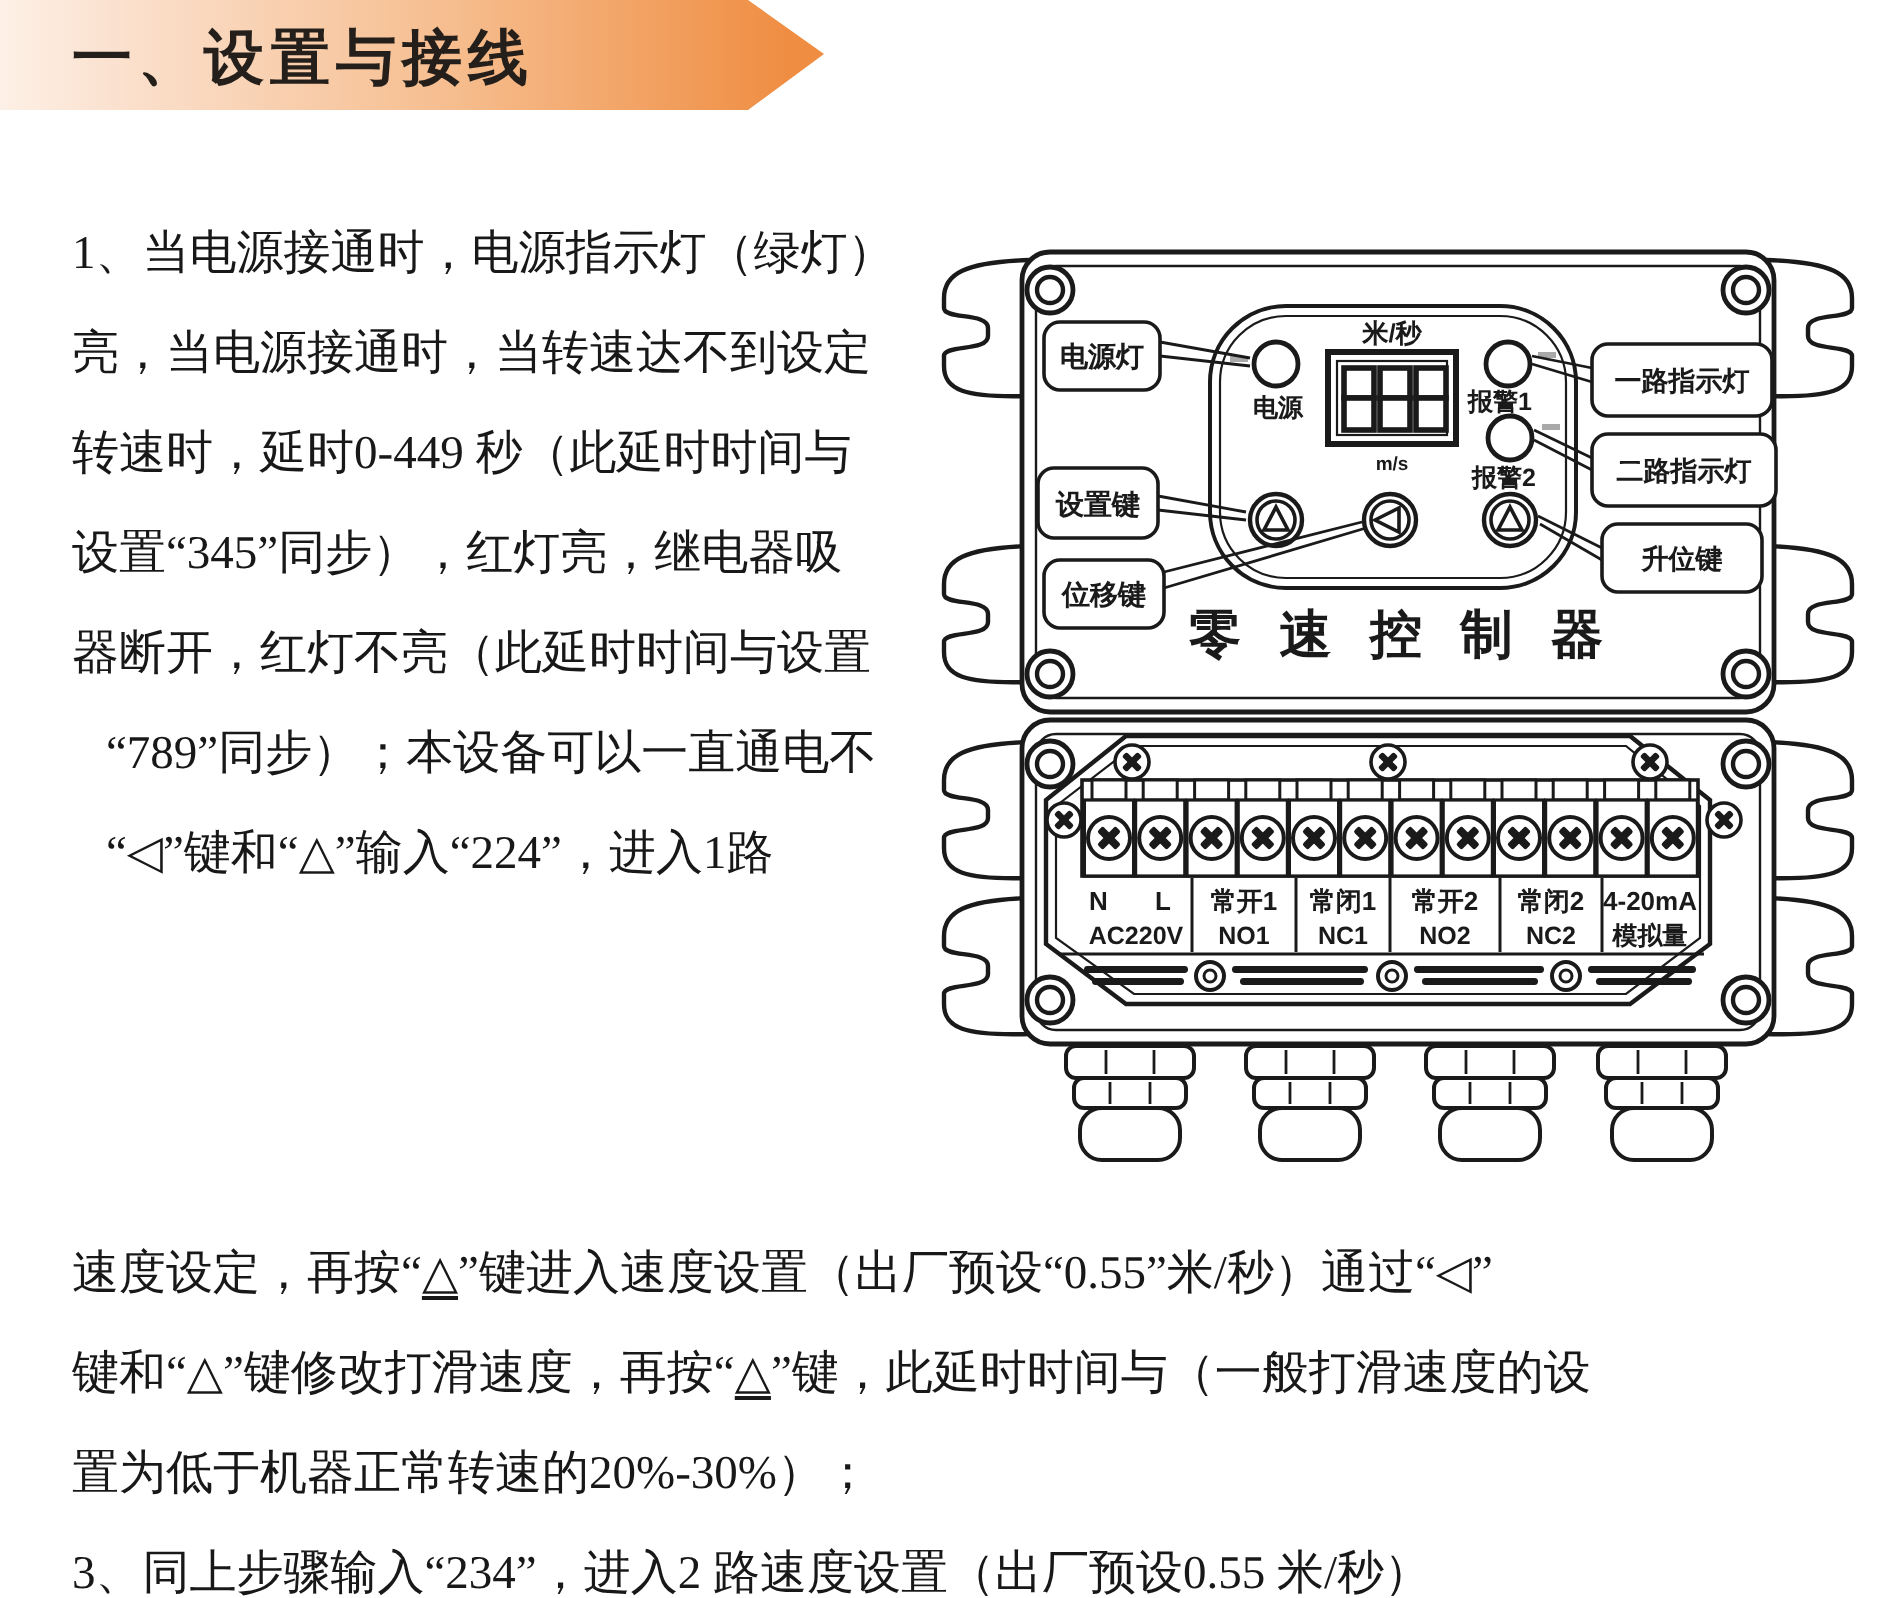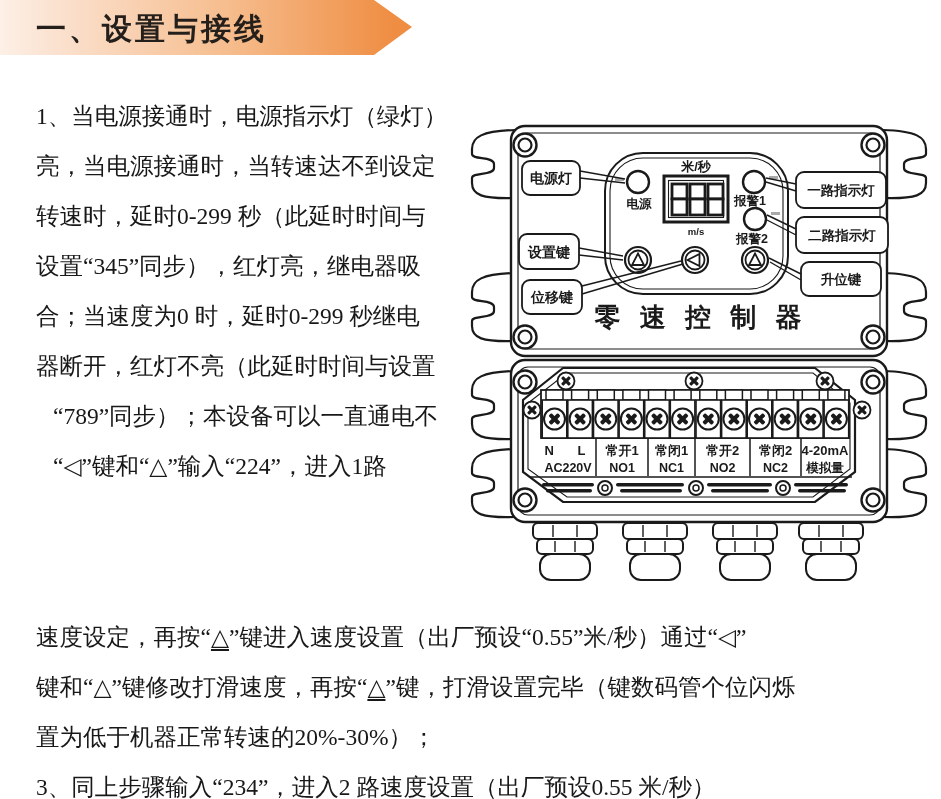--- a/index.html
+++ b/index.html
@@ -20,21 +20,21 @@
   }
   
   .textblock{
     position:absolute;color:#181818;
     font-family:"Liberation Serif","DejaVu Serif",serif;
     font-size:23.5px;
   }
   .textblock .tline{height:50px;line-height:50px;white-space:nowrap;}
   .textblock .tline.indent{padding-left:17px;}
   .textblock .u{text-decoration:underline;text-decoration-thickness:2px;text-underline-offset:4px;}
-  #text-col{left:36px;top:91px;width:430px;}
+  #text-col{left:36px;top:102px;width:430px;}
   #text-full{left:36px;top:612px;width:895px;}
   
   #device{position:absolute;left:458px;top:114px;width:482px;height:472px;}
   #device svg{display:block;}
   #device text{
     font-family:"Liberation Sans","DejaVu Sans",sans-serif;
     fill:#1a1a1a;text-anchor:middle;
   }
   .lbl14{font-size:14px;font-weight:600;}
   .lbl13{font-size:13.5px;font-weight:600;}
@@ -50,31 +50,30 @@
 </head>
 <body>
 
 <div class="banner">
   <span class="banner-title">一、设置与接线</span>
 </div>
 
 <div id="text-col" class="textblock">
     <div class="tline"><span>1、当电源接通时，电源指示灯（绿灯）</span></div>
     <div class="tline"><span>亮，当电源接通时，当转速达不到设定</span></div>
-    <div class="tline"><span>转速时，延时0-299 秒（此延时时间与</span></div>
+    <div class="tline"><span>转速时，延时0-449 秒（此延时时间与</span></div>
     <div class="tline"><span>设置“345”同步），红灯亮，继电器吸</span></div>
-    <div class="tline"><span>合；当速度为0 时，延时0-299 秒继电</span></div>
     <div class="tline"><span>器断开，红灯不亮（此延时时间与设置</span></div>
     <div class="tline indent"><span>“789”同步）；本设备可以一直通电不</span></div>
     <div class="tline indent"><span>“◁”键和“△”输入“224”，进入1路</span></div>
   </div>
 
 <div id="text-full" class="textblock">
     <div class="tline"><span>速度设定，再按“</span><span class="u">△</span><span>”键进入速度设置（出厂预设“0.55”米/秒）通过“◁”</span></div>
-    <div class="tline"><span>键和“△”键修改打滑速度，再按“</span><span class="u">△</span><span>”键，打滑设置完毕（键数码管个位闪烁</span></div>
+    <div class="tline"><span>键和“△”键修改打滑速度，再按“</span><span class="u">△</span><span>”键，此延时时间与（一般打滑速度的设</span></div>
     <div class="tline"><span>置为低于机器正常转速的20%-30%）；</span></div>
     <div class="tline"><span>3、同上步骤输入“234”，进入2 路速度设置（出厂预设0.55 米/秒）</span></div>
   </div>
 
 <div id="device">
 <svg width="482" height="472" viewBox="0 0 482 472" xmlns="http://www.w3.org/2000/svg">
   <defs>
     <g id="cscrew">
       <circle r="11.5" fill="#fff" stroke="#1a1a1a" stroke-width="2.4"></circle>
       <circle r="6.5" fill="#fff" stroke="#1a1a1a" stroke-width="2.2"></circle>

